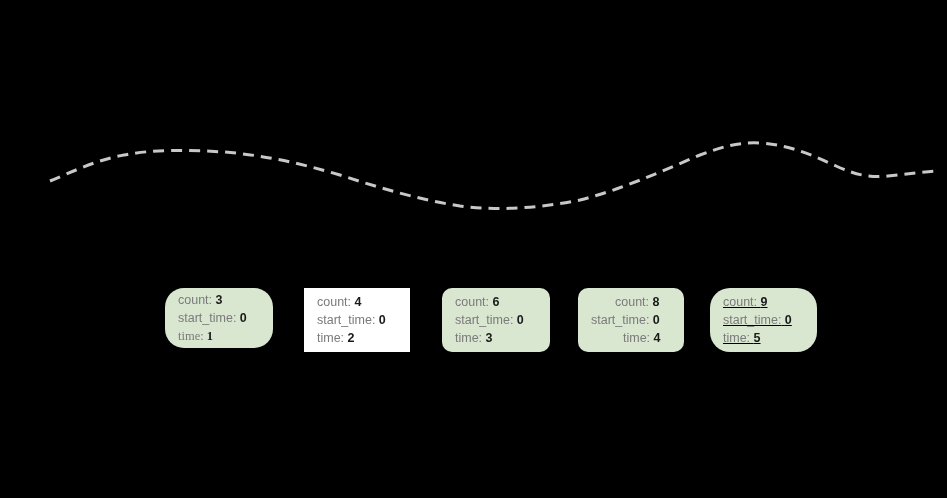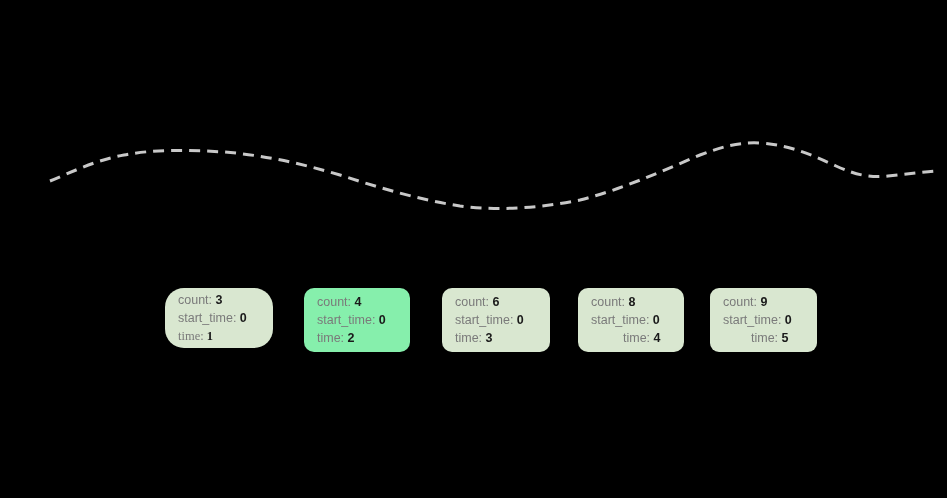--- a/index.html
+++ b/index.html
@@ -63,35 +63,35 @@
   <svg id="curve-layer" viewBox="0 0 947 498" width="947" height="498">
     <path id="trend-path" fill="none" stroke="#c8c8c8" stroke-width="3" stroke-linecap="butt" stroke-dasharray="11 7" d="M 50,181 C 72,172 96,160 124,155 C 155,149 190,150 224,152 C 262,155 300,163 340,175 C 380,188 420,200 460,206 C 500,211 540,208 580,200 C 620,190 660,172 700,155 C 724,146 740,142 760,143 C 790,145 812,155 836,166 C 856,175 870,178 888,176 C 906,174 922,172 935,171"></path>
   </svg>
 
   <div id="node-layer">
       <div class="node-box" style="left: 165px; top: 288px; width: 108px; height: 60px; background: rgb(217, 231, 208); border-radius: 19px;">
         <div class="node-row" style="color: rgb(122, 122, 122);"><span>count:</span> <span class="val" style="color: rgb(26, 26, 26);">3</span></div>
         <div class="node-row" style="color: rgb(122, 122, 122);"><span>start_time:</span> <span class="val" style="color: rgb(26, 26, 26);">0</span></div>
         <div class="node-row" style="color: rgb(122, 122, 122); font-family: Liberation Serif, serif;"><span>time:</span> <span class="val" style="color: rgb(26, 26, 26);">1</span></div>
       </div>
-      <div class="node-box" style="left: 304px; top: 288px; width: 106px; height: 64px; background: #86efac; border-radius: 10px;">
+      <div class="node-box" style="left: 304px; top: 288px; width: 106px; height: 64px; background: #ffffff; border-radius: 0;">
         <div class="node-row" style="color: rgb(122, 122, 122);"><span>count:</span> <span class="val" style="color: rgb(26, 26, 26);">4</span></div>
         <div class="node-row" style="color: rgb(122, 122, 122);"><span>start_time:</span> <span class="val" style="color: rgb(26, 26, 26);">0</span></div>
         <div class="node-row" style="color: rgb(122, 122, 122);"><span>time:</span> <span class="val" style="color: rgb(26, 26, 26);">2</span></div>
       </div>
       <div class="node-box" style="left: 442px; top: 288px; width: 108px; height: 64px; background: rgb(217, 231, 208); border-radius: 10px;">
         <div class="node-row" style="color: rgb(122, 122, 122);"><span>count:</span> <span class="val" style="color: rgb(26, 26, 26);">6</span></div>
         <div class="node-row" style="color: rgb(122, 122, 122);"><span>start_time:</span> <span class="val" style="color: rgb(26, 26, 26);">0</span></div>
         <div class="node-row" style="color: rgb(122, 122, 122);"><span>time:</span> <span class="val" style="color: rgb(26, 26, 26);">3</span></div>
       </div>
       <div class="node-box" style="left: 578px; top: 288px; width: 106px; height: 64px; background: rgb(217, 231, 208); border-radius: 10px;">
-        <div class="node-row" style="color: rgb(122, 122, 122);"><span>count:</span> <span class="val" style="color: rgb(26, 26, 26);">8</span></div>
+        <div class="node-row" style="color: rgb(122, 122, 122); margin-left: 24px;"><span>count:</span> <span class="val" style="color: rgb(26, 26, 26);">8</span></div>
         <div class="node-row" style="color: rgb(122, 122, 122);"><span>start_time:</span> <span class="val" style="color: rgb(26, 26, 26);">0</span></div>
         <div class="node-row" style="color: rgb(122, 122, 122); margin-left: 32px;"><span>time:</span> <span class="val" style="color: rgb(26, 26, 26);">4</span></div>
       </div>
-      <div class="node-box" style="left: 710px; top: 288px; width: 107px; height: 64px; background: rgb(217, 231, 208); border-radius: 9px;">
+      <div class="node-box" style="left: 710px; top: 288px; width: 107px; height: 64px; background: rgb(217, 231, 208); border-radius: 20px; text-decoration: underline;">
         <div class="node-row" style="color: rgb(122, 122, 122);"><span>count:</span> <span class="val" style="color: rgb(26, 26, 26);">9</span></div>
         <div class="node-row" style="color: rgb(122, 122, 122);"><span>start_time:</span> <span class="val" style="color: rgb(26, 26, 26);">0</span></div>
-        <div class="node-row" style="color: rgb(122, 122, 122); margin-left: 28px;"><span>time:</span> <span class="val" style="color: rgb(26, 26, 26);">5</span></div>
+        <div class="node-row" style="color: rgb(122, 122, 122);"><span>time:</span> <span class="val" style="color: rgb(26, 26, 26);">5</span></div>
       </div>
     </div>
 
 </div>
 
 </body></html>

